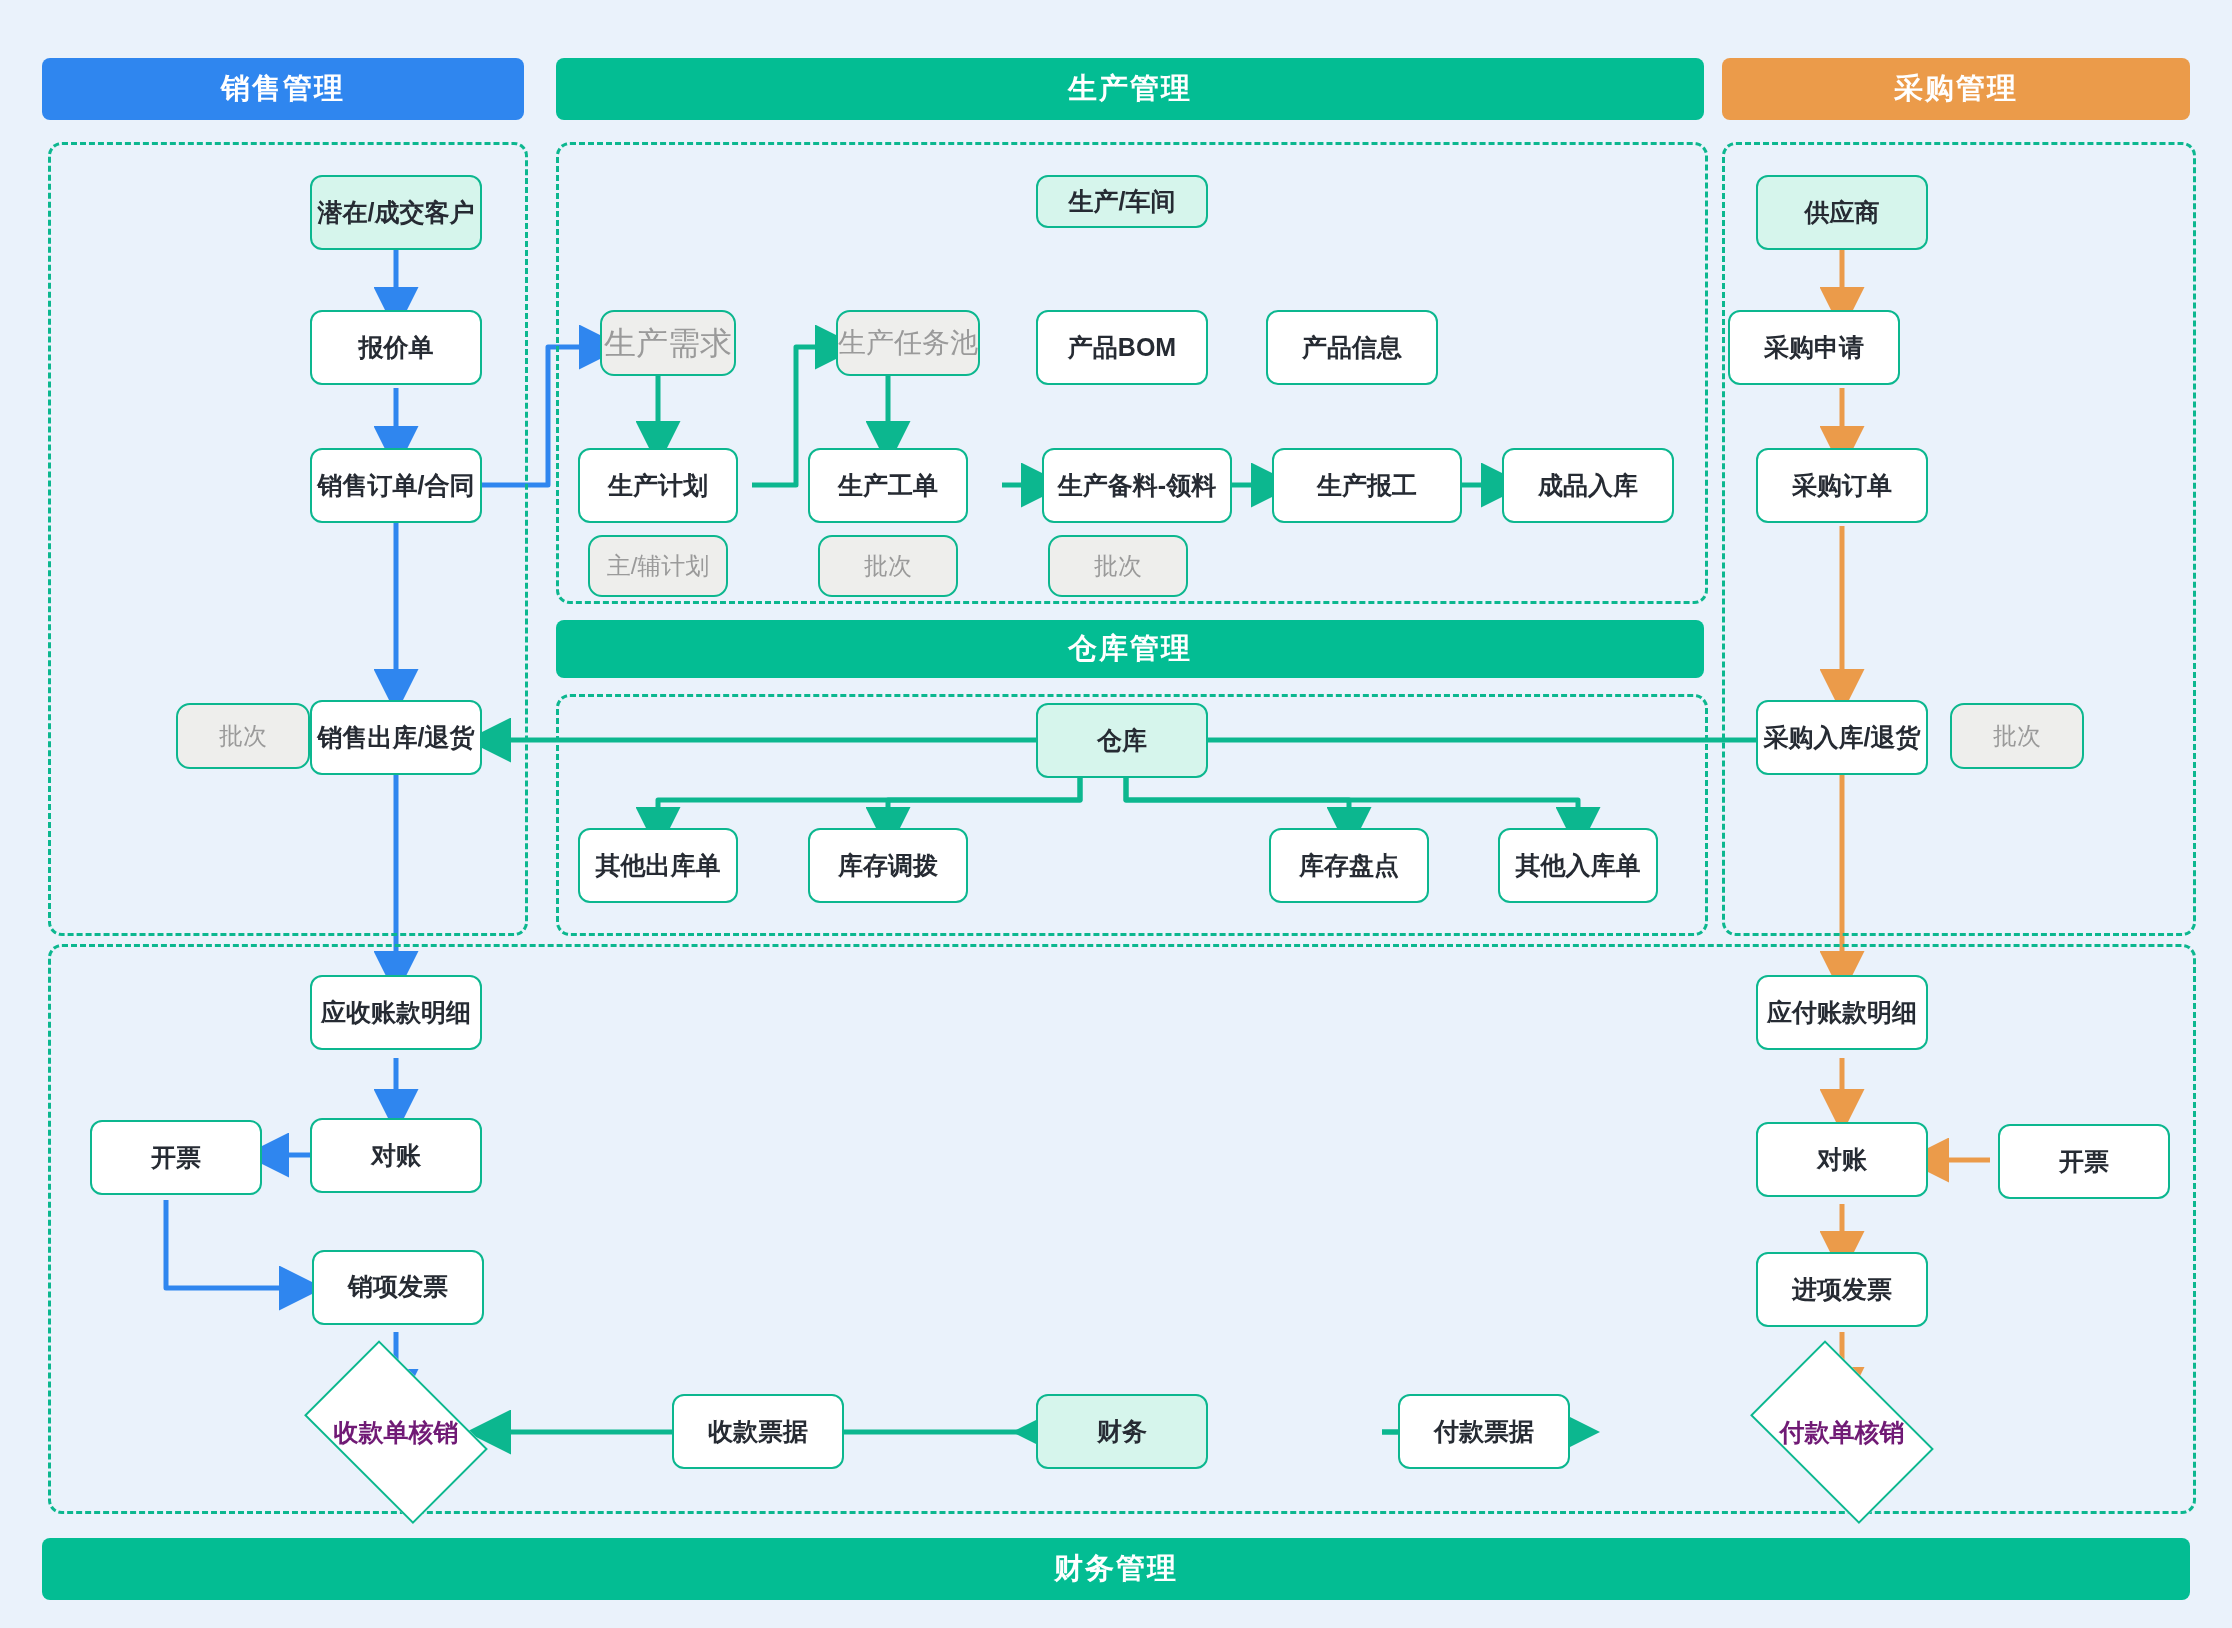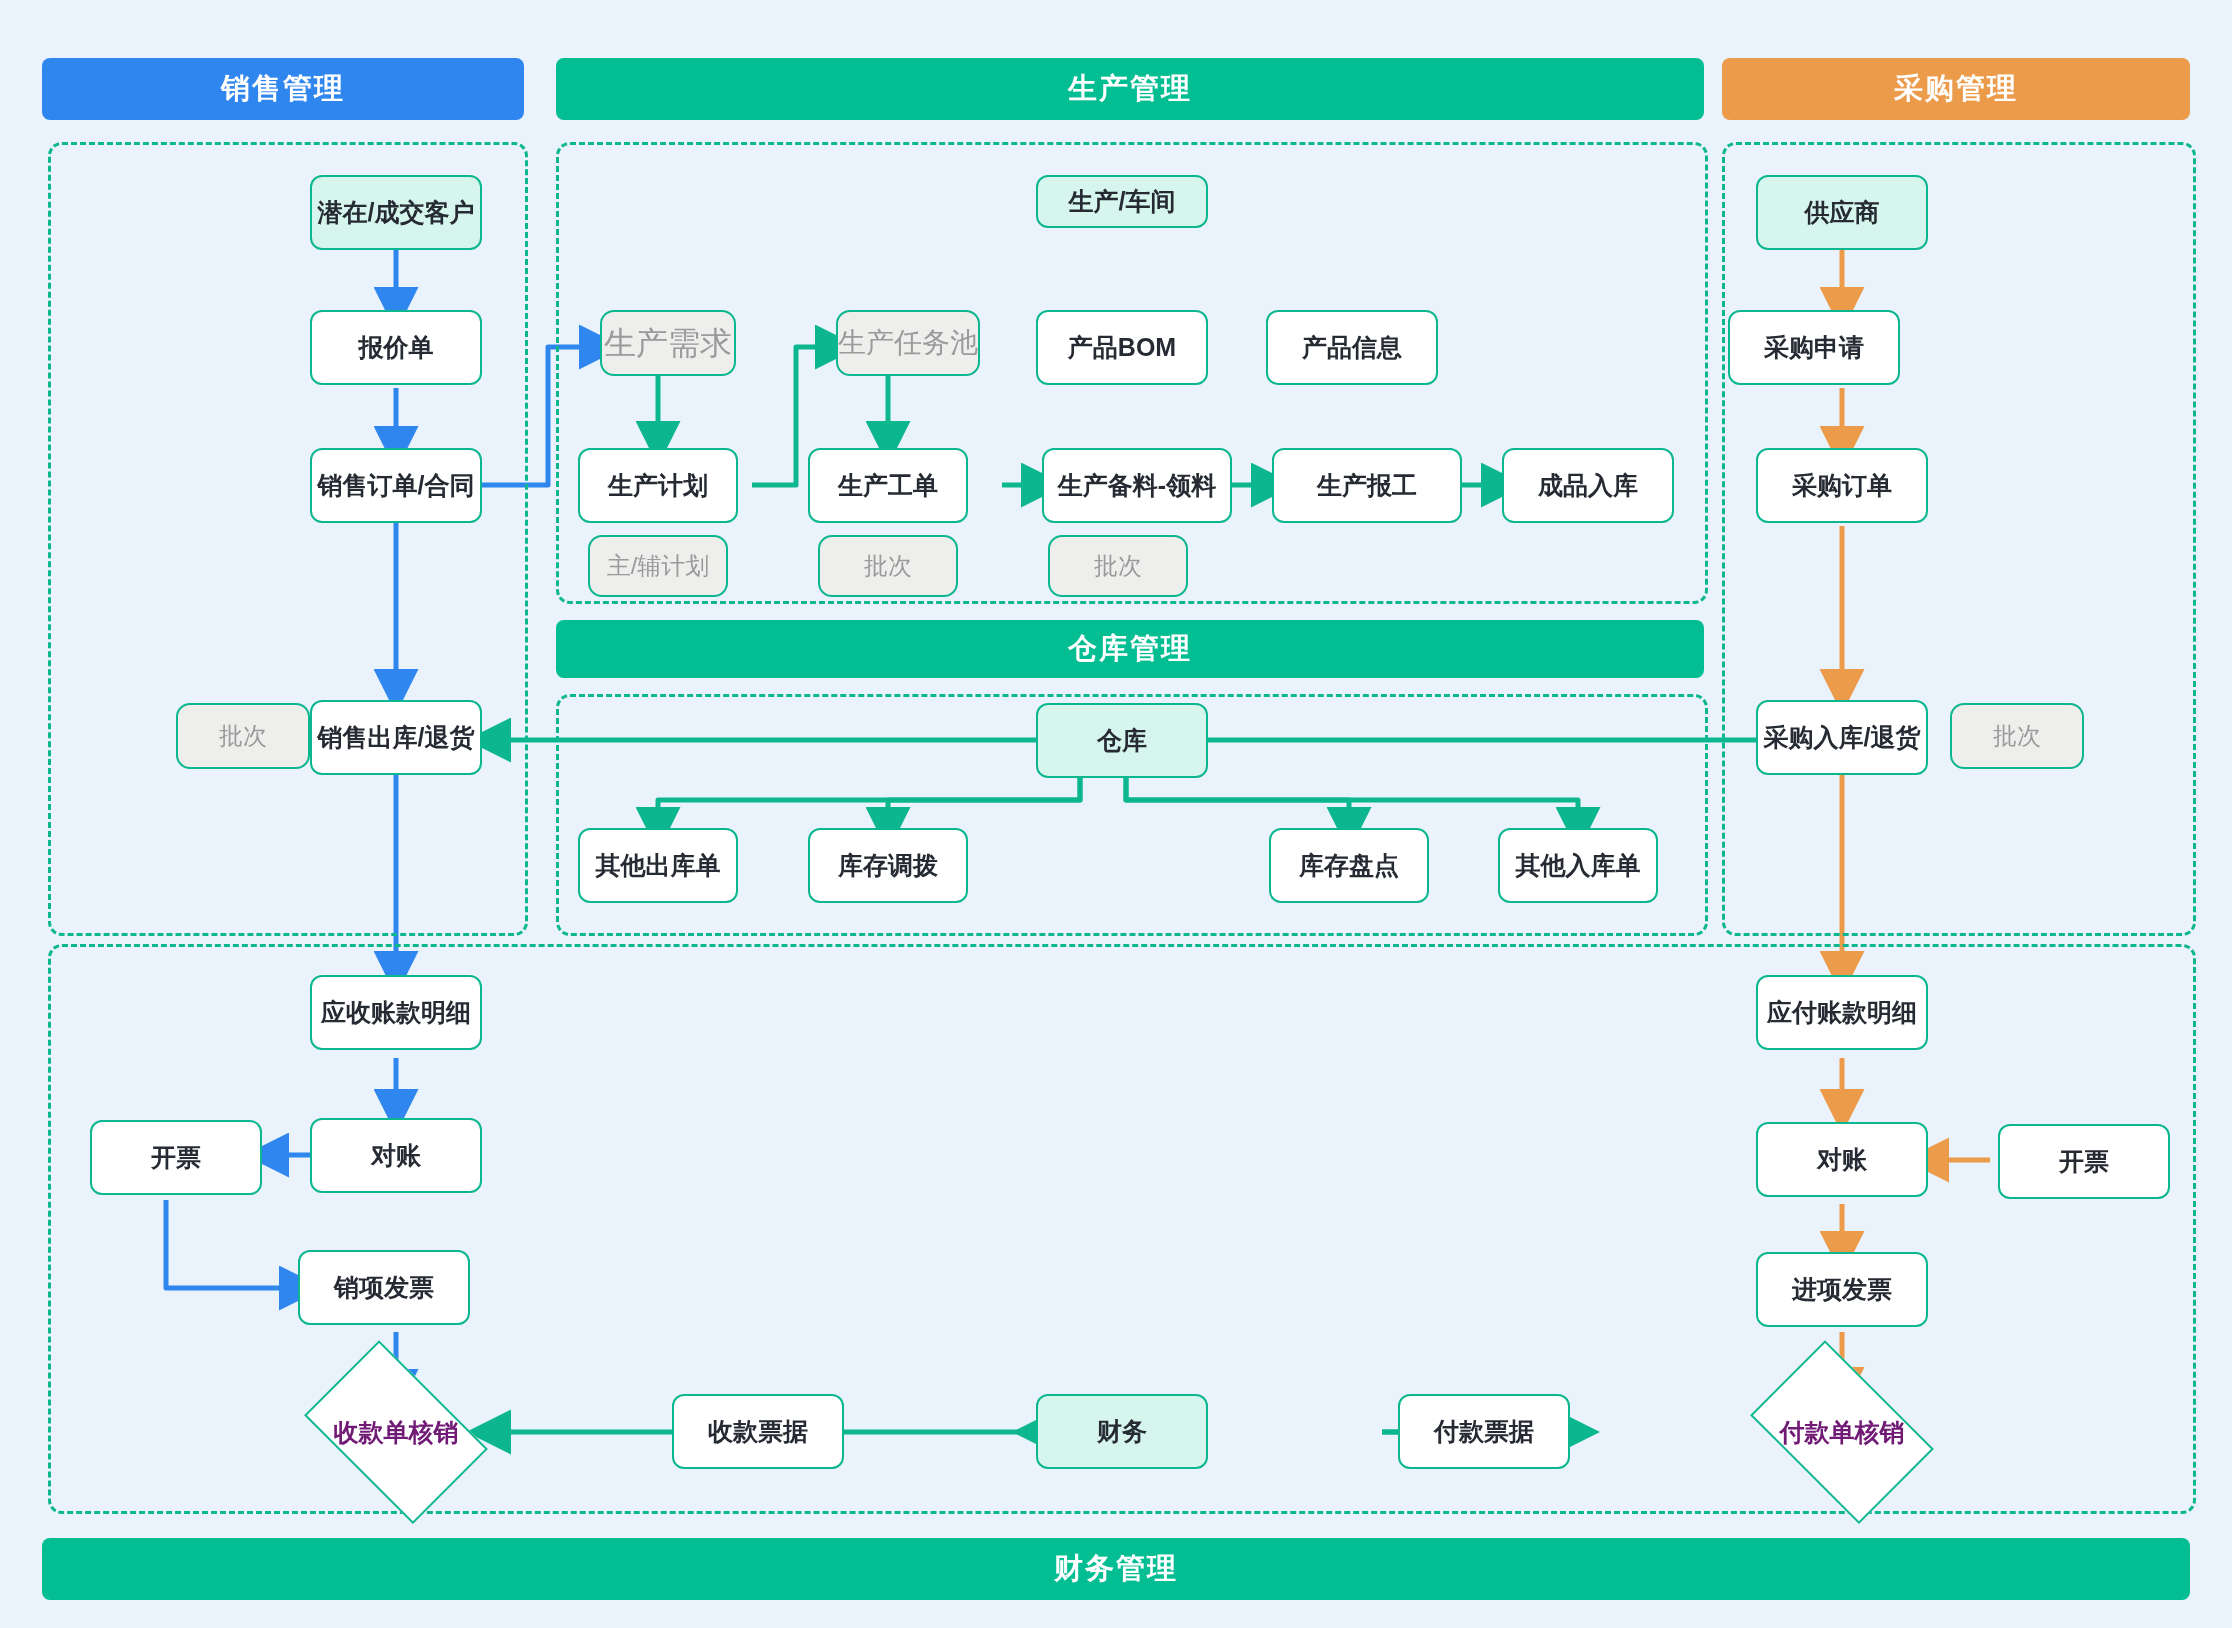--- a/index.html
+++ b/index.html
@@ -169,21 +169,21 @@
 
   <div class="node tint" style="left:1756px;top:175px;width:172px;height:75px;">供应商</div>
   <div class="node" style="left:1708px;top:310px;width:172px;height:75px;margin-left:20px;">采购申请</div>
   <div class="node" style="left:1756px;top:448px;width:172px;height:75px;">采购订单</div>
   <div class="node" style="left:1756px;top:700px;width:172px;height:75px;">采购入库/退货</div>
   <div class="node muted" style="left:1950px;top:703px;width:134px;height:66px;font-size:24px;">批次</div>
 
   <div class="node" style="left:310px;top:975px;width:172px;height:75px;">应收账款明细</div>
   <div class="node" style="left:310px;top:1118px;width:172px;height:75px;">对账</div>
   <div class="node" style="left:90px;top:1120px;width:172px;height:75px;">开票</div>
-  <div class="node" style="left:298px;top:1250px;width:172px;height:75px;">销项发票</div>
+  <div class="node" style="left:312px;top:1250px;width:172px;height:75px;font-family:Liberation Serif, serif;">销项发票</div>
 
   <div class="diamond" style="left:290px;top:1360px;width:212px;height:144px;">
     <div class="dshape"></div>
     <div class="dtext">收款单核销</div>
   </div>
 
   <div class="node" style="left:672px;top:1394px;width:172px;height:75px;">收款票据</div>
   <div class="node tint" style="left:1036px;top:1394px;width:172px;height:75px;">财务</div>
   <div class="node" style="left:1398px;top:1394px;width:172px;height:75px;">付款票据</div>
 

